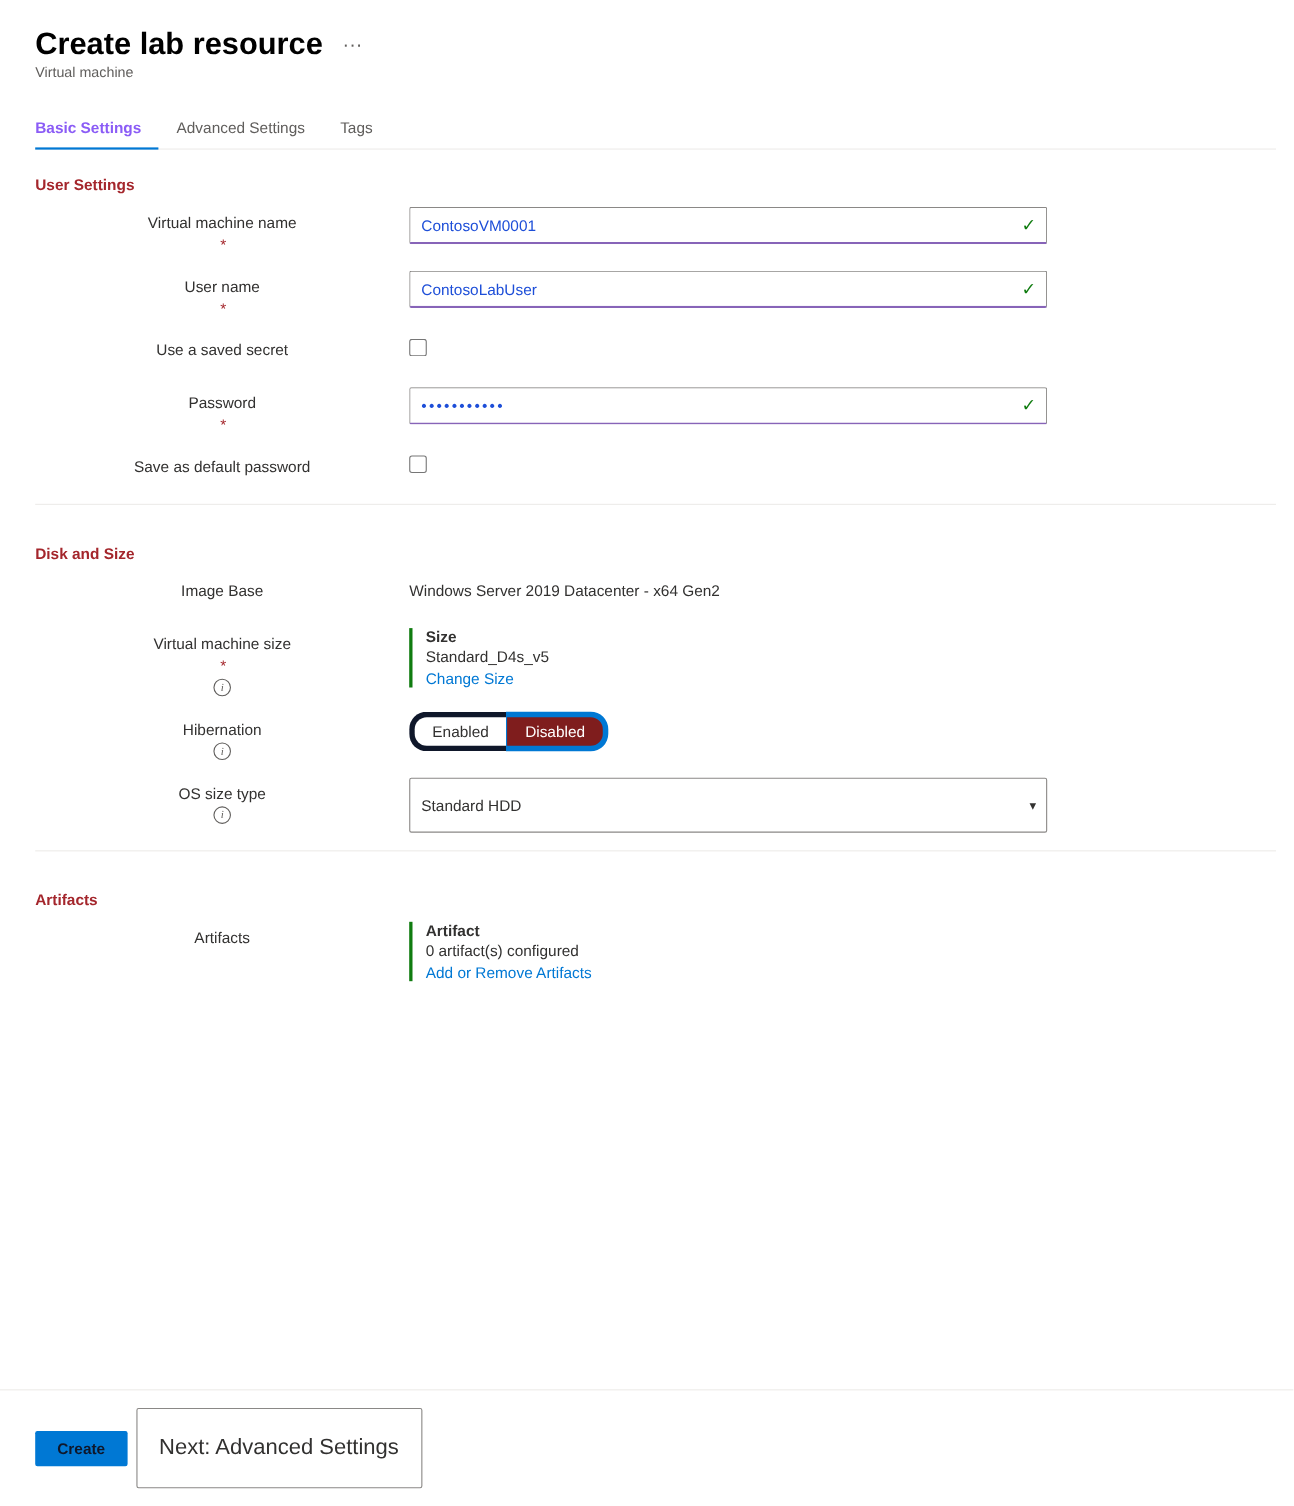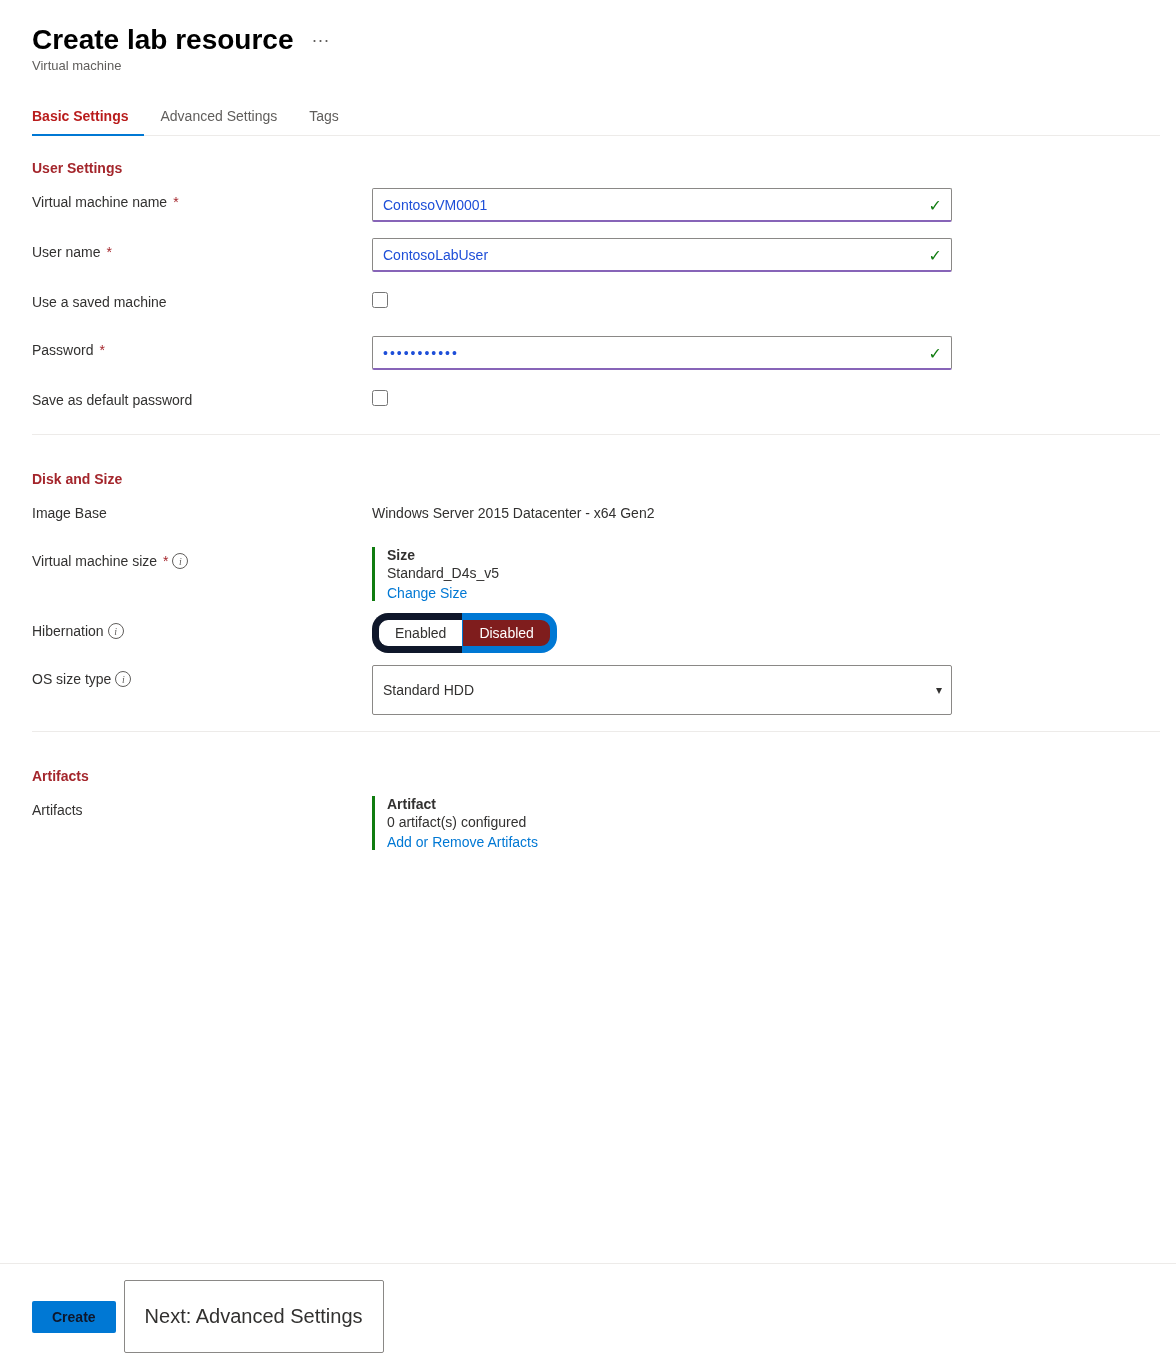--- a/index.html
+++ b/index.html
@@ -49,21 +49,21 @@
       padding: 10px 16px 10px 0;
       margin-right: 16px;
       font-size: 14px;
       cursor: pointer;
       color: #605e5c;
       border-bottom: 2px solid transparent;
       position: relative;
       top: 1px;
     }
     .tab.active {
-      color: #b91c1c;
+      color: #8b5cf6;
       border-bottom: 2px solid #0078d4;
       font-weight: 600;
     }
     .section-label {
       font-size: 14px;
       font-weight: 600;
       color: #a4262c;
       margin-bottom: 12px;
       margin-top: 8px;
     }
@@ -75,20 +75,21 @@
     }
     .form-label {
       width: 340px;
       min-width: 340px;
       font-size: 14px;
       color: #323130;
       padding-top: 6px;
       display: flex;
       align-items: center;
       gap: 4px;
+      flex-direction: column;
     }
     .form-label .required {
       color: #a4262c;
       margin-left: 2px;
     }
     .form-control-area {
       flex: 1;
       max-width: 580px;
     }
     .text-input {
@@ -160,21 +161,21 @@
     }
     .toggle-group {
       display: flex;
       align-items: center;
       height: 32px;
     }
     .toggle-btn {
       padding: 5px 16px;
       font-size: 14px;
       cursor: pointer;
-      border: 7px solid #0f172a;
+      border: 5px solid #0f172a;
       background: #fff;
       color: #323130;
       text-align: center;
     }
     .toggle-btn:first-child {
       border-radius: 16px 0 0 16px;
       border-right: none;
     }
     .toggle-btn:last-child {
       border-radius: 0 16px 16px 0;
@@ -322,21 +323,21 @@
     <div class="form-control-area">
       <div class="input-wrapper">
         <input type="text" class="text-input input-validated" value="ContosoLabUser" style="">
         <span class="input-check">✓</span>
       </div>
     </div>
   </div>
 
   <div class="form-row">
     <div class="form-label">
-      <span>Use a saved machine</span>
+      <span>Use a saved secret</span>
     </div>
     <div class="form-control-area">
       <div class="checkbox-wrapper">
         <input type="checkbox" class="checkbox-input" style="">
       </div>
     </div>
   </div>
 
   <div class="form-row">
     <div class="form-label">
@@ -363,21 +364,21 @@
   </div>
 
   <div class="divider-section">
     <div class="subsection-label">Disk and Size</div>
 
     <div class="form-row">
       <div class="form-label">
         <span>Image Base</span>
       </div>
       <div class="form-control-area">
-        <div class="static-text">Windows Server 2015 Datacenter - x64 Gen2</div>
+        <div class="static-text">Windows Server 2019 Datacenter - x64 Gen2</div>
       </div>
     </div>
 
     <div class="form-row">
       <div class="form-label">
         <span>Virtual machine size</span>
         <span class="required">*</span>
         <span class="info-icon">i</span>
       </div>
       <div class="form-control-area">

